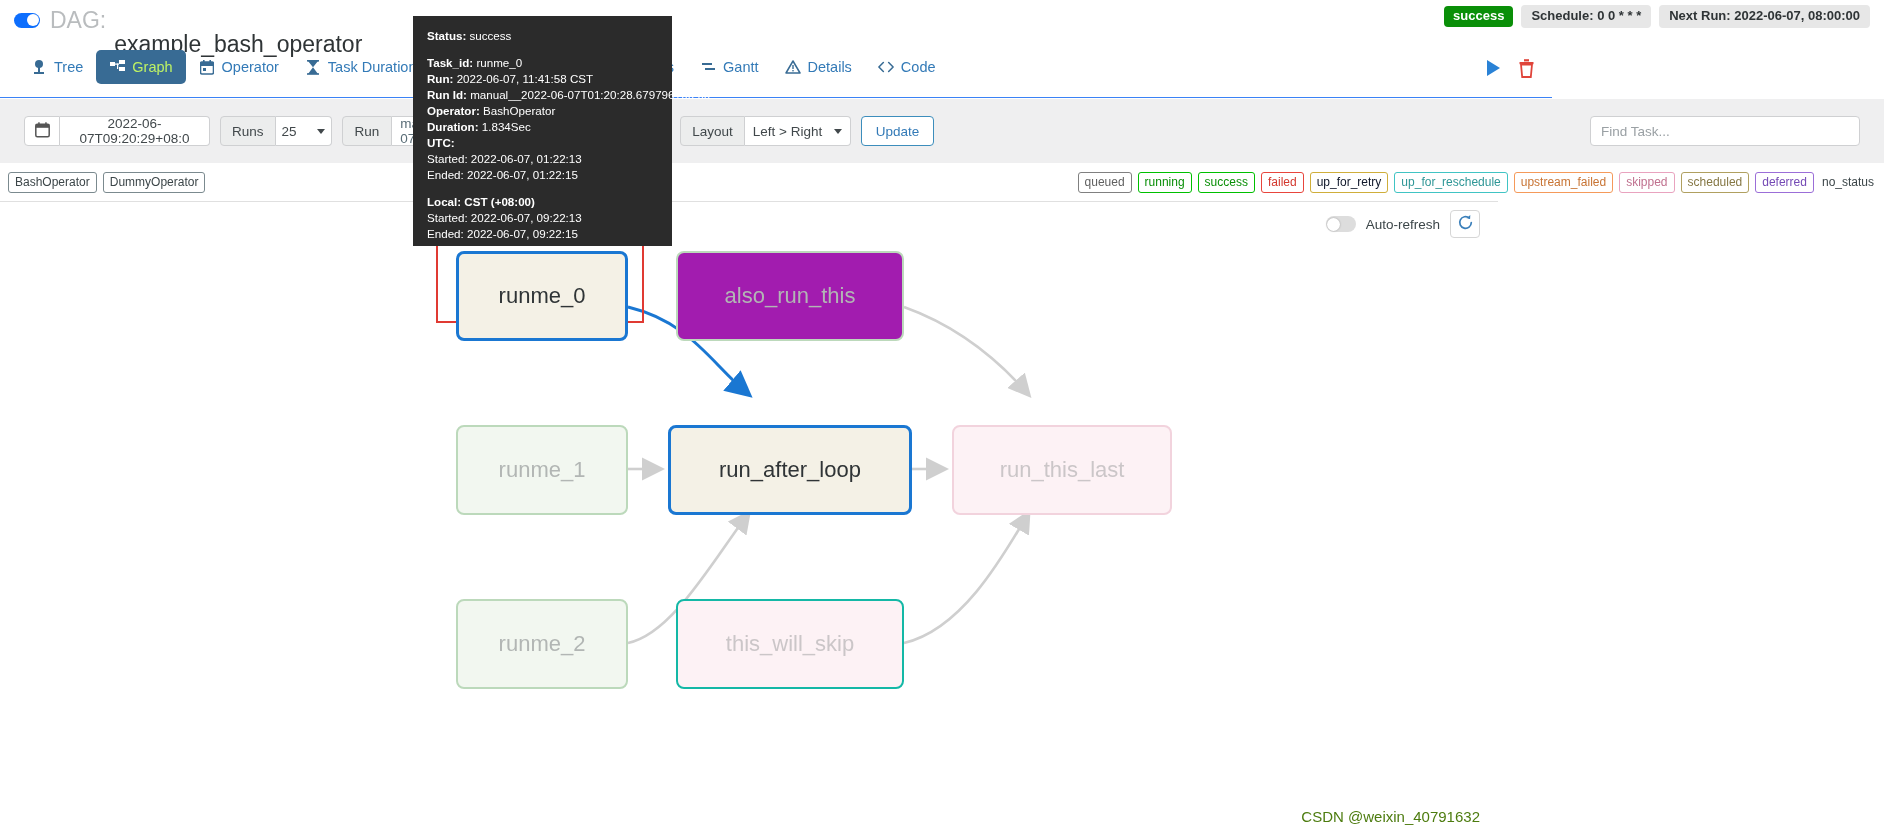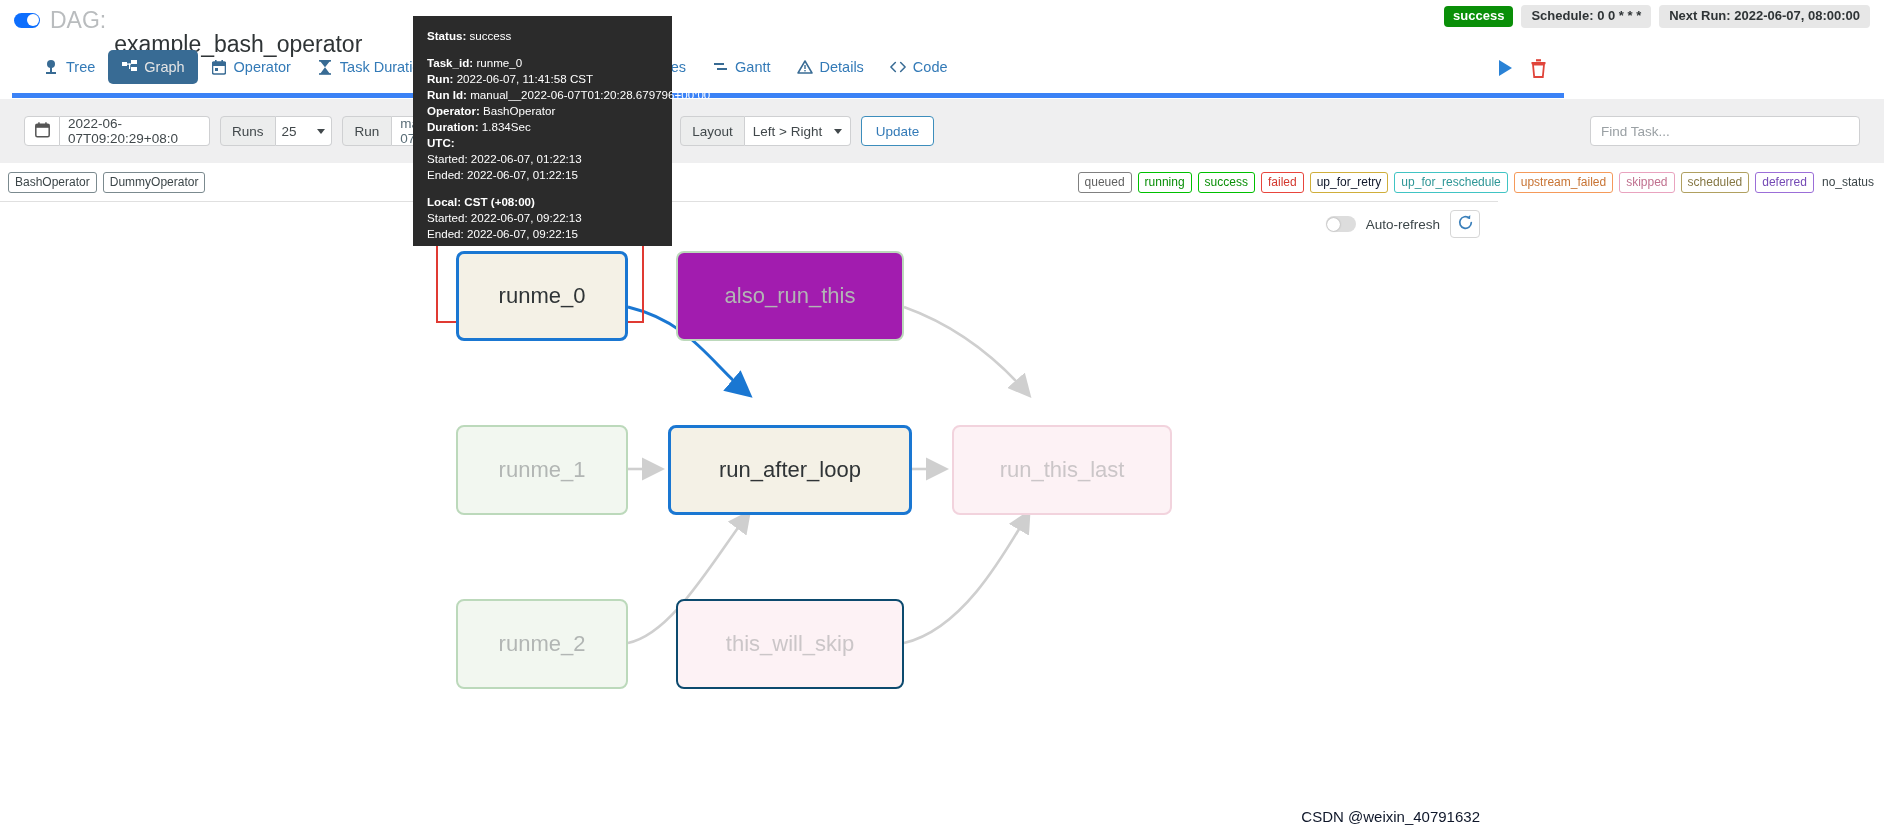--- a/index.html
+++ b/index.html
@@ -52,37 +52,37 @@
   }
   .badge-grey {
     background: #e7e7e7; color: #2f3436;
     font-size: 13px; font-weight: bold;
     border-radius: 4px; padding: 4px 10px 5px 10px;
     line-height: 14px;
   }
 
   
   .navbar {
-    position: absolute; left: 12px; top: 46px; width: 1552px; height: 52px;
-    border-bottom: 5px solid #3b82f6;
+    position: absolute; left: 0; top: 46px; width: 1552px; height: 52px;
+    border-bottom: 1px solid #3b82f6;
   }
   .tabs {
     position: absolute; left: 18px; top: 4px;
     display: flex; align-items: center; gap: 0px;
   }
   .tab {
     display: flex; align-items: center; gap: 7px;
     padding: 9px 13px;
     font-size: 14.5px; color: #337ab7;
     border-radius: 5px;
     white-space: nowrap;
     cursor: pointer;
   }
   .tab.active {
-    background: #386b94; color: #e5e5e5;
+    background: #386b94; color: #bef264;
   }
   .tab .ic { display: inline-flex; width: 16px; height: 16px; align-items: center; justify-content: center; }
   .tab svg { display: block; }
 
   .nav-actions {
     position: absolute; right: 16px; top: 12px;
     display: flex; align-items: center; gap: 14px;
   }
   .icon-btn { cursor: pointer; line-height: 0; }
 
@@ -92,21 +92,21 @@
     background: #efeff0;
     display: flex; align-items: center;
   }
   .fb-inner { display: flex; align-items: center; margin-left: 24px; gap: 0; }
   .ctl {
     height: 30px; border: 1px solid #cfd0d2; background: #fff;
     display: flex; align-items: center; font-size: 13.5px; color: #41484b;
   }
   .ctl.grey { background: #eceded; color: #41484b; }
   .ctl.calendar { width: 36px; justify-content: center; border-radius: 4px 0 0 4px; background:#fff; }
-  .ctl.datefield { width: 150px; padding: 8px 8px; border-left: none; border-radius: 0 4px 4px 0; }
+  .ctl.datefield { width: 150px; padding: 8px 8px; border-left: none; border-radius: 0 4px 4px 0; text-align: center; }
   .ctl.runs-label { margin-left: 10px; padding: 0 11px; border-radius: 4px 0 0 4px; }
   .ctl.runs-select {
     width: 56px; padding: 0 6px; border-left: none; border-radius: 0 4px 4px 0;
     justify-content: space-between;
   }
   .ctl.run-label { margin-left: 10px; padding: 0 12px; border-radius: 4px 0 0 4px; }
   .ctl.run-select {
     width: 278px; padding: 0 8px; border-left: none; border-radius: 0 4px 4px 0;
     justify-content: space-between; color: #5a6d77;
   }
@@ -206,21 +206,21 @@
     font-size: 11.6px; line-height: 16px;
     padding: 12px 14px;
     z-index: 50;
     font-family: "Liberation Sans", sans-serif;
   }
   .tooltip b { font-weight: bold; }
   .tt-gap { height: 11px; }
 
   .watermark {
     position: absolute; right: 18px; bottom: 8px;
-    font-size: 15px; color: #0f172a;
+    font-size: 15px; color: #4d7c0f;
   }
 </style>
 </head>
 <body>
 
 <div id="root">
 
   <div class="header">
     <div class="dag-toggle">
       <div class="knob"></div>
@@ -460,21 +460,21 @@
     </div>
 
     <div class="node" style="left:668px; top:223px; width:244px; height:90px; background:#f4f1e6; border:3px solid #1a77d2; color:#2f3436;">
       <span>run_after_loop</span>
     </div>
 
     <div class="node" style="left:456px; top:397px; width:172px; height:90px; background:#f2f7f0; border:2px solid #bcd9bb; color:#b2b6b4;">
       <span>runme_2</span>
     </div>
 
-    <div class="node" style="left:676px; top:397px; width:228px; height:90px; background:#fdf2f5; border:2px solid #0c4a6e; color:#cbc6c8;">
+    <div class="node" style="left:676px; top:397px; width:228px; height:90px; background:#fdf2f5; border:2px solid #14b8a6; color:#cbc6c8;">
       <span>this_will_skip</span>
     </div>
 
     <div class="watermark">CSDN @weixin_40791632</div>
   </div>
 
   <div class="tooltip">
     <div>
       <b>Status:</b>
       <span>success</span>

